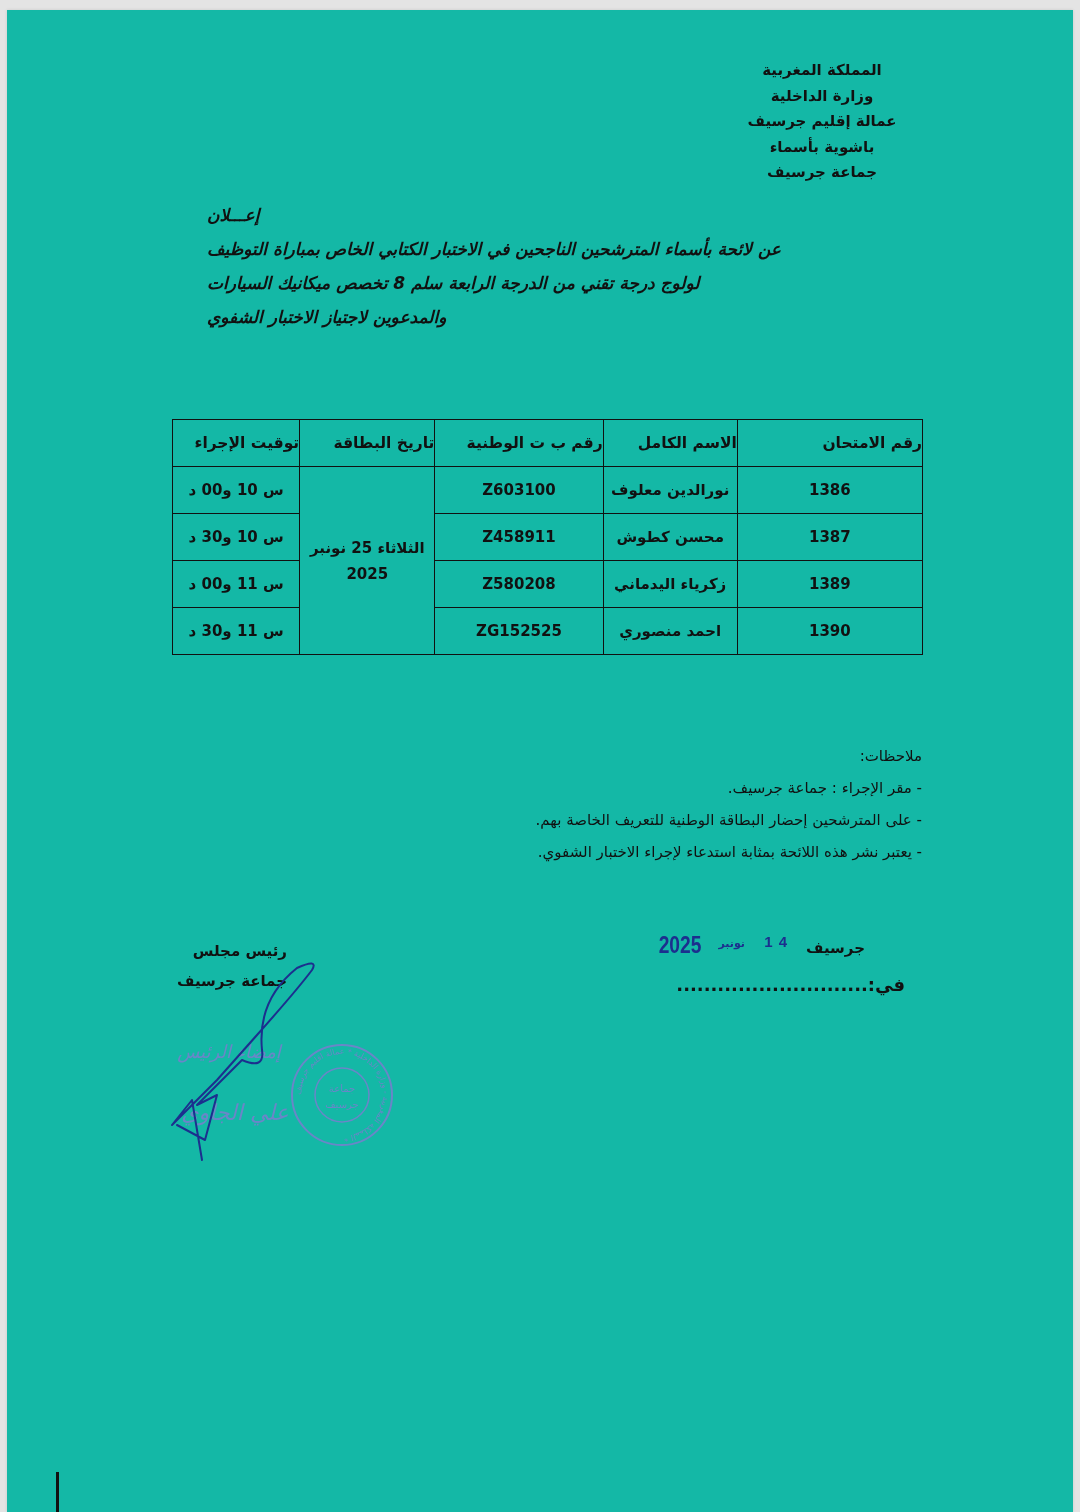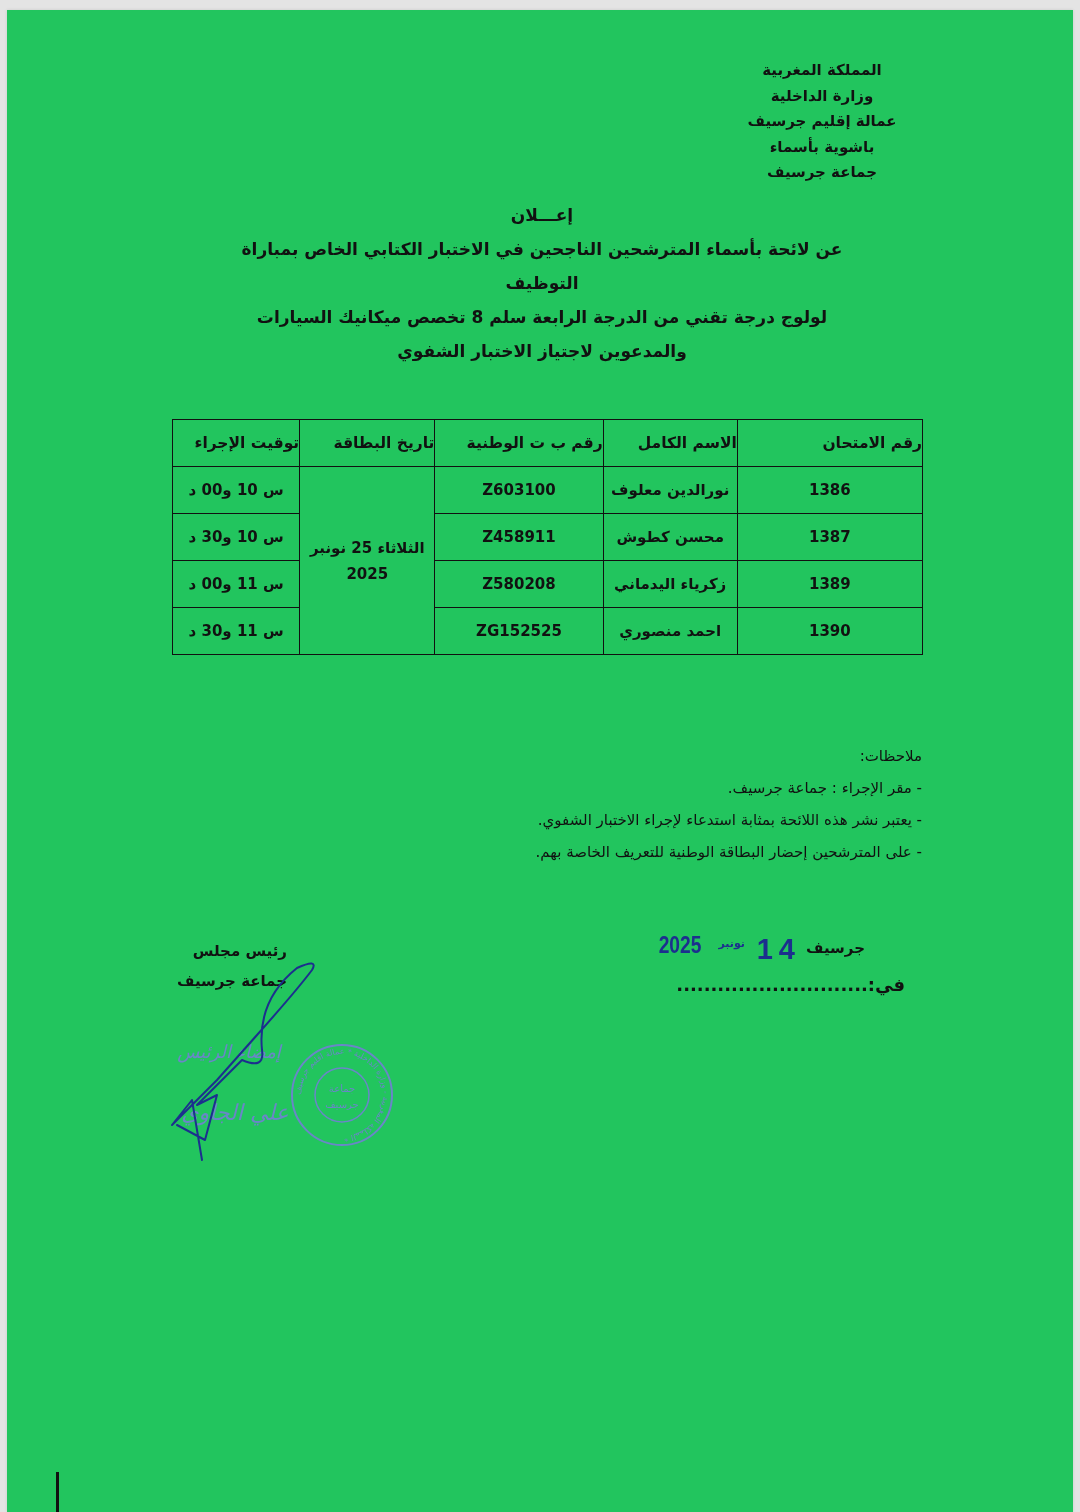--- a/index.html
+++ b/index.html
@@ -3,49 +3,49 @@
 <meta charset="utf-8">
 <style>
   html, body { margin: 0; padding: 0; }
   body {
     width: 1080px; height: 1512px; background: #e4e4e4;
     position: relative; overflow: hidden;
     font-family: "DejaVu Sans", sans-serif; color: #111;
   }
   .page {
     position: absolute; left: 7px; top: 10px; width: 1066px; height: 1502px;
-    background: #22c55e; box-shadow: 0 0 3px rgba(0,0,0,0.12);
+    background: #14b8a6; box-shadow: 0 0 3px rgba(0,0,0,0.12);
   }
   .rtl { direction: rtl; unicode-bidi: embed; }
   .header-block {
     position: absolute; top: 48px; left: 740px; width: 150px;
     text-align: center; font-size: 15px; font-weight: bold; line-height: 25.5px;
   }
   .title-block {
     position: absolute; top: 188px; left: 200px; width: 670px;
-    text-align: center; font-weight: bold; font-size: 17px; line-height: 34px;
+    text-align: left; font-weight: bold; font-size: 17px; line-height: 34px; font-style: italic;
   }
   .title-block .ann { font-size: 17px; letter-spacing: 2px; }
   table.cands {
     position: absolute; top: 409px; left: 165px; width: 751px;
     border-collapse: collapse; font-size: 15px; font-weight: bold;
   }
   table.cands td, table.cands th {
     border: 1.6px solid #111; text-align: center; height: 46px; padding: 0;
   }
   table.cands th { font-weight: bold; font-size: 15.5px; text-align: right; }
   .notes {
     position: absolute; top: 730px; left: 500px; width: 415px;
     font-size: 15px; font-weight: normal; line-height: 32px;
   }
   .date-line {
     position: absolute; top: 917px; left: 640px; width: 218px; height: 40px;
   }
   .date-city { position: absolute; right: 0; top: 12px; font-size: 15px; font-weight: bold; }
-  .stamp-day { position: absolute; right: 64px; top: 6px; color: #1c2f8e; font-weight: bold; font-size: 29px; font-family: "Liberation Sans", sans-serif; letter-spacing: 6px; }
+  .stamp-day { position: absolute; right: 72px; top: 6px; color: #1c2f8e; font-weight: bold; font-size: 15px; font-family: "Liberation Sans", sans-serif; letter-spacing: 6px; }
   .stamp-month { position: absolute; right: 120px; top: 10px; color: #1c2f8e; font-weight: bold; font-size: 11px; }
   .stamp-year { position: absolute; right: 164px; top: 4px; color: #1c2f8e; font-weight: bold; font-size: 24px; font-family: "Liberation Sans", sans-serif; transform: scaleX(0.8); transform-origin: right; }
   .fi-line { position: absolute; top: 964px; left: 760px; width: 138px; font-size: 18px; font-weight: bold; }
   .sign-title {
     position: absolute; top: 926px; left: 170px; width: 110px;
     text-align: right; font-size: 15px; font-weight: bold; line-height: 30px;
   }
   .signature { position: absolute; left: 150px; top: 940px; width: 250px; height: 230px; }
   .margin-bar { position: absolute; left: 49px; top: 1462px; width: 3px; height: 50px; background: #111; }
 </style>
@@ -107,22 +107,22 @@
         <td>احمد منصوري</td>
         <td>ZG152525</td>
         <td>س 11 و30 د</td>
       </tr>
     </tbody>
   </table>
 
   <div class="notes rtl">
     <div>ملاحظات:</div>
     <div>- مقر الإجراء : جماعة جرسيف.</div>
+    <div>- على المترشحين  إحضار البطاقة الوطنية للتعريف الخاصة بهم.</div>
     <div>- يعتبر نشر هذه اللائحة بمثابة استدعاء لإجراء الاختبار الشفوي.</div>
-    <div>- على المترشحين  إحضار البطاقة الوطنية للتعريف الخاصة بهم.</div>
   </div>
 
   <div class="date-line rtl">
     <span class="date-city">جرسيف</span>
     <span class="stamp-day">14</span>
     <span class="stamp-month">نونبر</span>
     <span class="stamp-year">2025</span>
   </div>
   <div class="fi-line rtl">في:............................</div>
 

